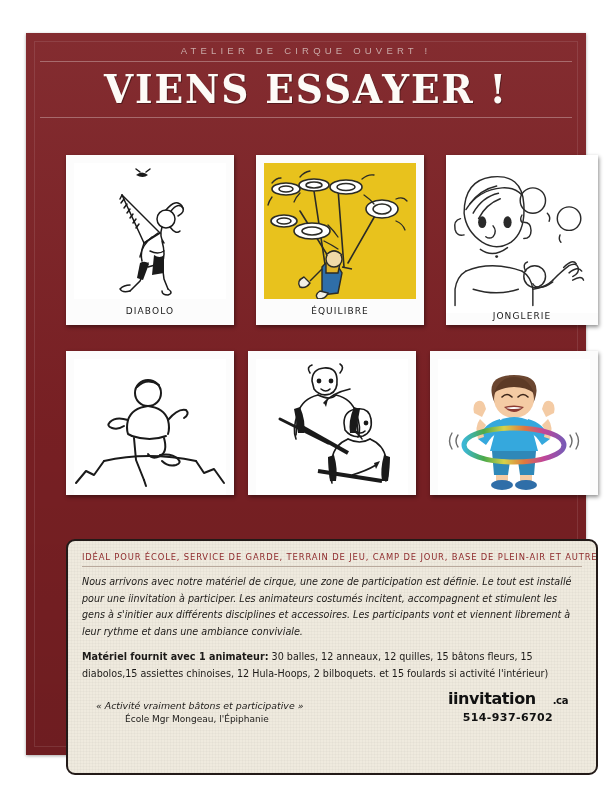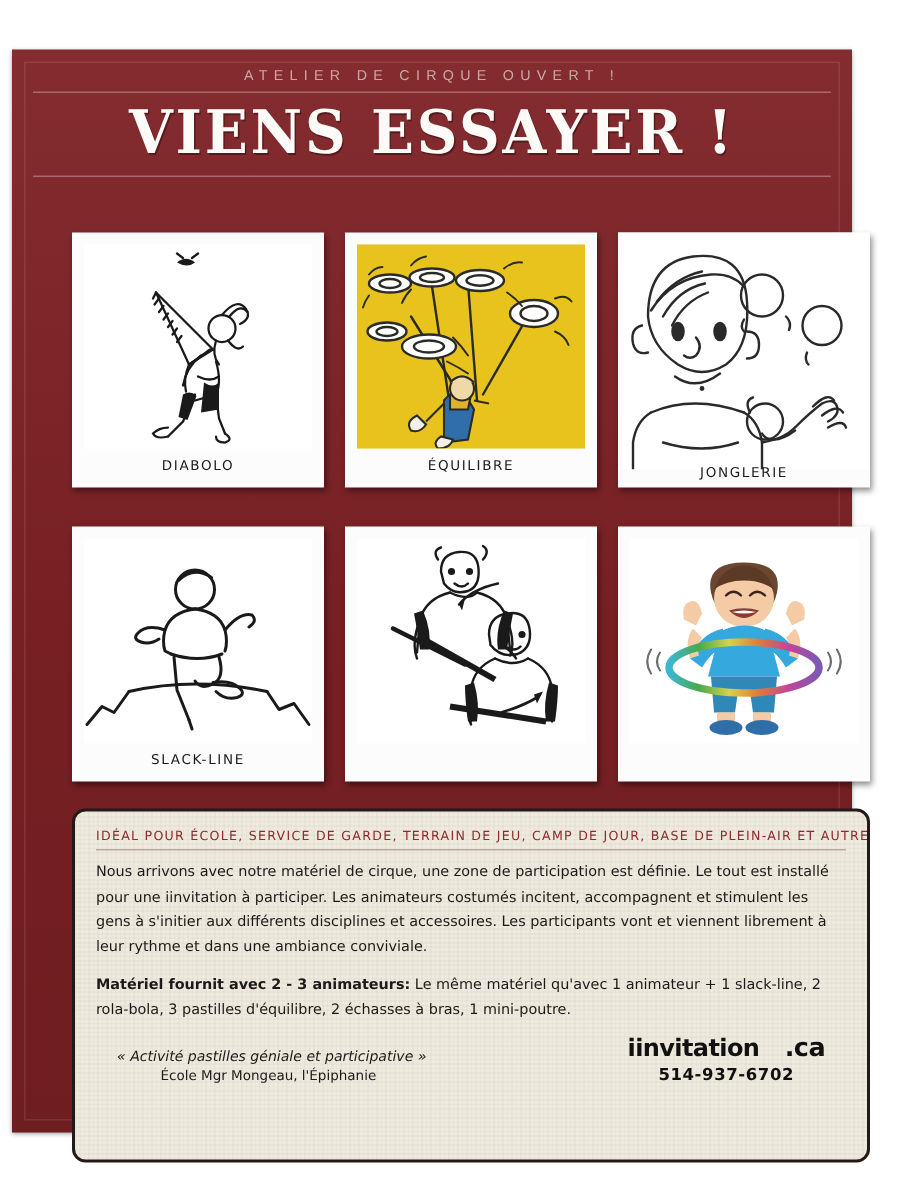--- a/index.html
+++ b/index.html
@@ -17,21 +17,21 @@
   .page {
     position: relative;
     width: 612px;
     height: 792px;
     background: #ffffff;
   }
 
   
   .poster {
     position: absolute;
-    left: 8px;
+    left: 26px;
     top: 33px;
     width: 560px;
     height: 722px;
     background: #7d2125;
     background-image:
       linear-gradient(180deg, rgba(255,255,255,0.05) 0%, rgba(0,0,0,0.05) 55%, rgba(0,0,0,0.12) 100%);
     box-shadow: 0 1px 3px rgba(0,0,0,0.35);
   }
   .poster-inner-border {
     position: absolute;
@@ -79,21 +79,21 @@
     left: 40px;
     top: 122px;
     width: 532px;
   }
   .grid-row {
     display: flex;
     justify-content: space-between;
     margin-bottom: 26px;
   }
   .card {
-    width: 168px;
+    width: 152px;
     background: #fcfcfc;
     box-shadow: 1px 2px 4px rgba(0,0,0,0.45);
     position: relative;
     display: flex;
     flex-direction: column;
     align-items: center;
   }
   .card.pad {
     padding: 8px 8px 0 8px;
     width: 152px;
@@ -156,20 +156,21 @@
     background: #b9a99c;
     margin: 0 0 7px 0;
   }
   .body-text {
     font-family: "DejaVu Sans", sans-serif;
     font-size: 9.6px;
     line-height: 16.5px;
     color: #1c1a18;
     margin: 0 0 9px 0;
     text-align: left;
+    font-style: italic;
   }
   .mat-line {
     font-family: "DejaVu Sans", sans-serif;
     font-size: 9.6px;
     line-height: 16.5px;
     color: #1c1a18;
     margin: 0 0 8px 0;
   }
   .mat-line b { font-weight: bold; }
 
@@ -203,21 +204,21 @@
   .contact-site {
     font-family: "DejaVu Sans", sans-serif;
     font-weight: bold;
     font-size: 16px;
     color: #111111;
     letter-spacing: -0.4px;
     line-height: 17px;
   }
   .contact-site .tld {
     font-weight: bold;
-    font-size: 17px;
+    font-size: 10px;
     padding-left: 17px;
   }
   .contact-phone {
     font-family: "DejaVu Sans", sans-serif;
     font-weight: bold;
     font-size: 11px;
     color: #111111;
     letter-spacing: 0.4px;
     line-height: 17px;
   }
@@ -369,21 +370,20 @@
                 <path d="M60 79 l2 22 l8 20"></path>
                 <path d="M90 79 q4 14 -4 18 q-8 4 -12 -2"></path>
                 <path d="M86 96 q12 -2 18 4 q4 4 -2 6 q-8 2 -14 -4"></path>
                 <path d="M70 121 l2 6"></path>
                 <path d="M30 102 q44 -10 92 0"></path>
                 <path d="M30 102 l-10 14 l-8 -4 l-10 12"></path>
                 <path d="M122 102 l8 12 l10 -4 l10 14"></path>
               </g>
             </svg>
           </div>
-          <div class="caption">SLACK-LINE</div>
         </div>
 
         <div class="card pad">
           <div class="art">
             <svg class="art-svg" viewBox="0 0 152 136">
               <g fill="none" stroke="#1a1a1a" stroke-width="1.6" stroke-linecap="round">
                 <path d="M56 22 q0 -12 12 -13 q12 -1 13 11 q1 12 -7 15 q-10 3 -16 -5 z"></path>
                 <path d="M54 14 q-4 -6 2 -8 M84 14 q5 -6 0 -9"></path>
                 <circle cx="63" cy="22" r="1.6" fill="#1a1a1a"></circle>
                 <circle cx="75" cy="22" r="1.6" fill="#1a1a1a"></circle>
@@ -463,26 +463,26 @@
         </div>
       </div>
     </div>
 
     <div class="panel">
       <div class="panel-subtitle">IDÉAL POUR ÉCOLE, SERVICE DE GARDE, TERRAIN DE JEU, CAMP DE JOUR, BASE DE PLEIN-AIR ET AUTRES.</div>
       <div class="panel-subrule"></div>
 
       <p class="body-text">Nous arrivons avec notre matériel de cirque, une zone de participation est définie. Le tout est installé pour une iinvitation à participer. Les animateurs costumés incitent, accompagnent et stimulent les gens à s'initier aux différents disciplines et accessoires. Les participants vont et viennent librement à leur rythme et dans une ambiance conviviale.</p>
 
-
-      <p class="mat-line"><b>Matériel fournit avec 2 - 3 animateurs:</b><span> Le même matériel qu'avec 1 animateur + 1 slack-line, 2 rola-bola, 3 pastilles d'équilibre, 2 échasses à bras, 1 mini-poutre.</span></p>
+      <p class="mat-line"><b>Matériel fournit avec 1 animateur:</b><span> 30 balles, 12 anneaux, 12 quilles, 15 bâtons fleurs, 15 diabolos,15 assiettes chinoises, 12 Hula-Hoops, 2 bilboquets. et 15 foulards si activité l'intérieur)</span></p>
+
 
       <div class="footer-row">
         <div class="quote-block">
-          <div class="quote">« Activité pastilles géniale et participative »</div>
+          <div class="quote">« Activité vraiment bâtons et participative »</div>
           <div class="quote-src">École Mgr Mongeau, l'Épiphanie</div>
         </div>
         <div class="contact">
           <div class="contact-site"><span>iinvitation</span><span class="tld">.ca</span></div>
           <div class="contact-phone">514-937-6702</div>
         </div>
       </div>
     </div>
   </div>
 </div>

